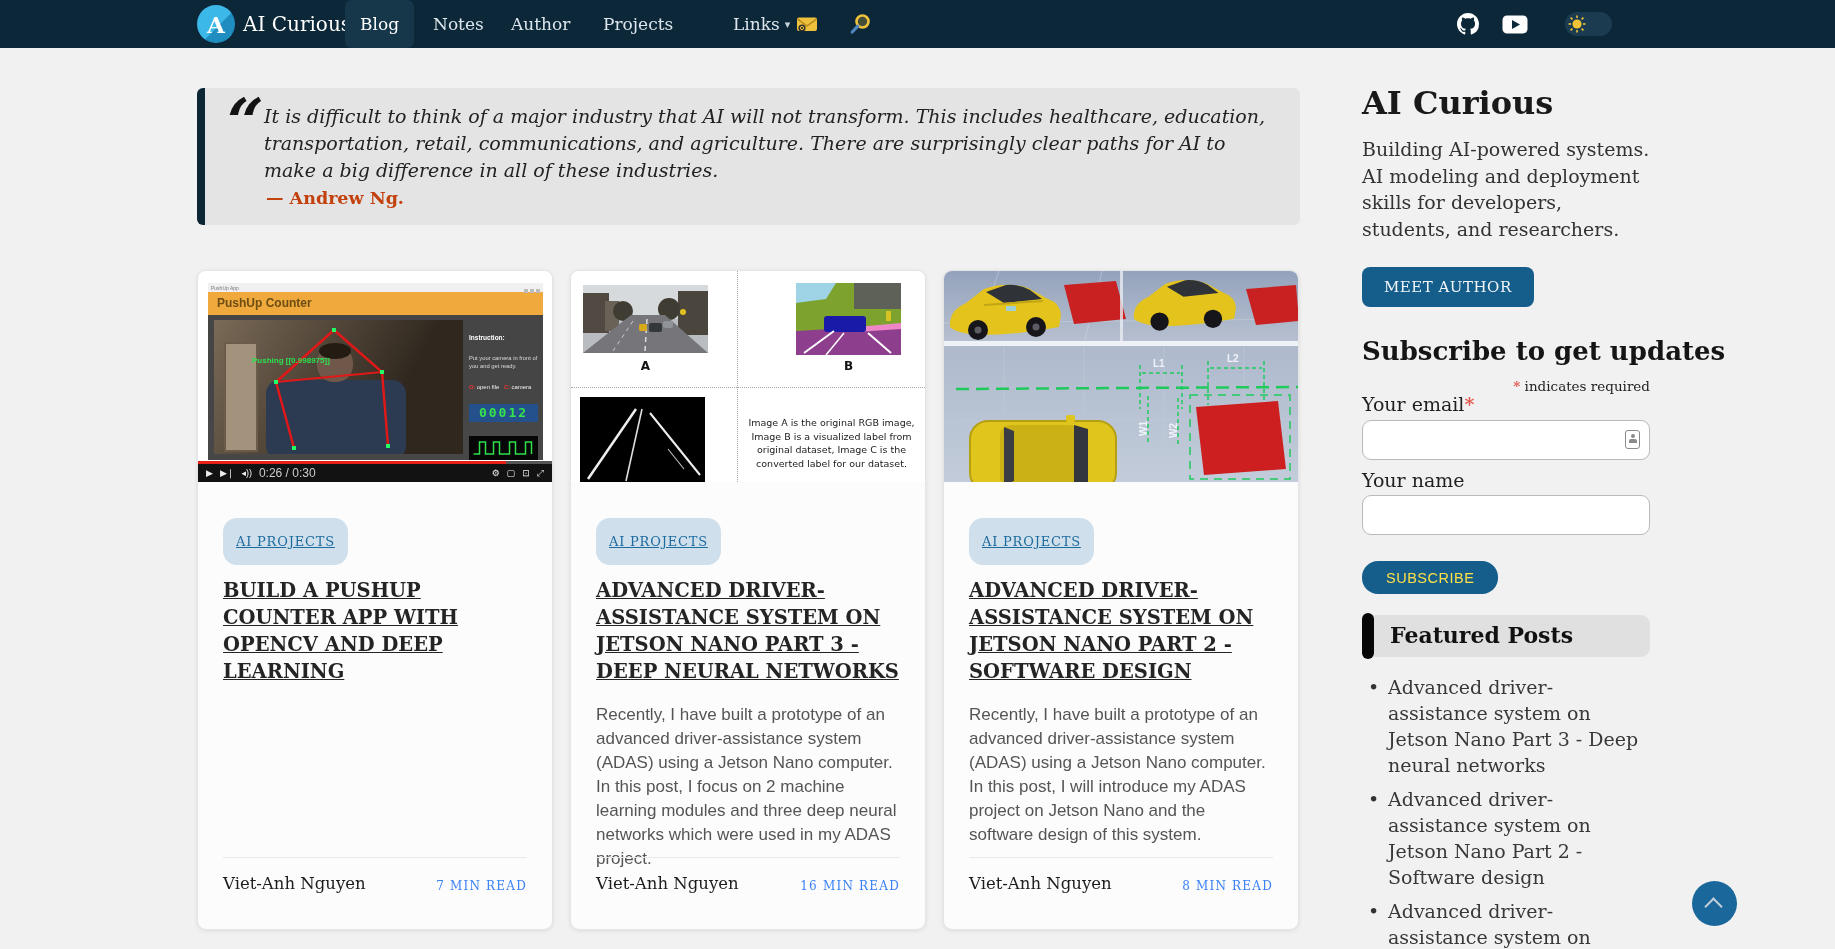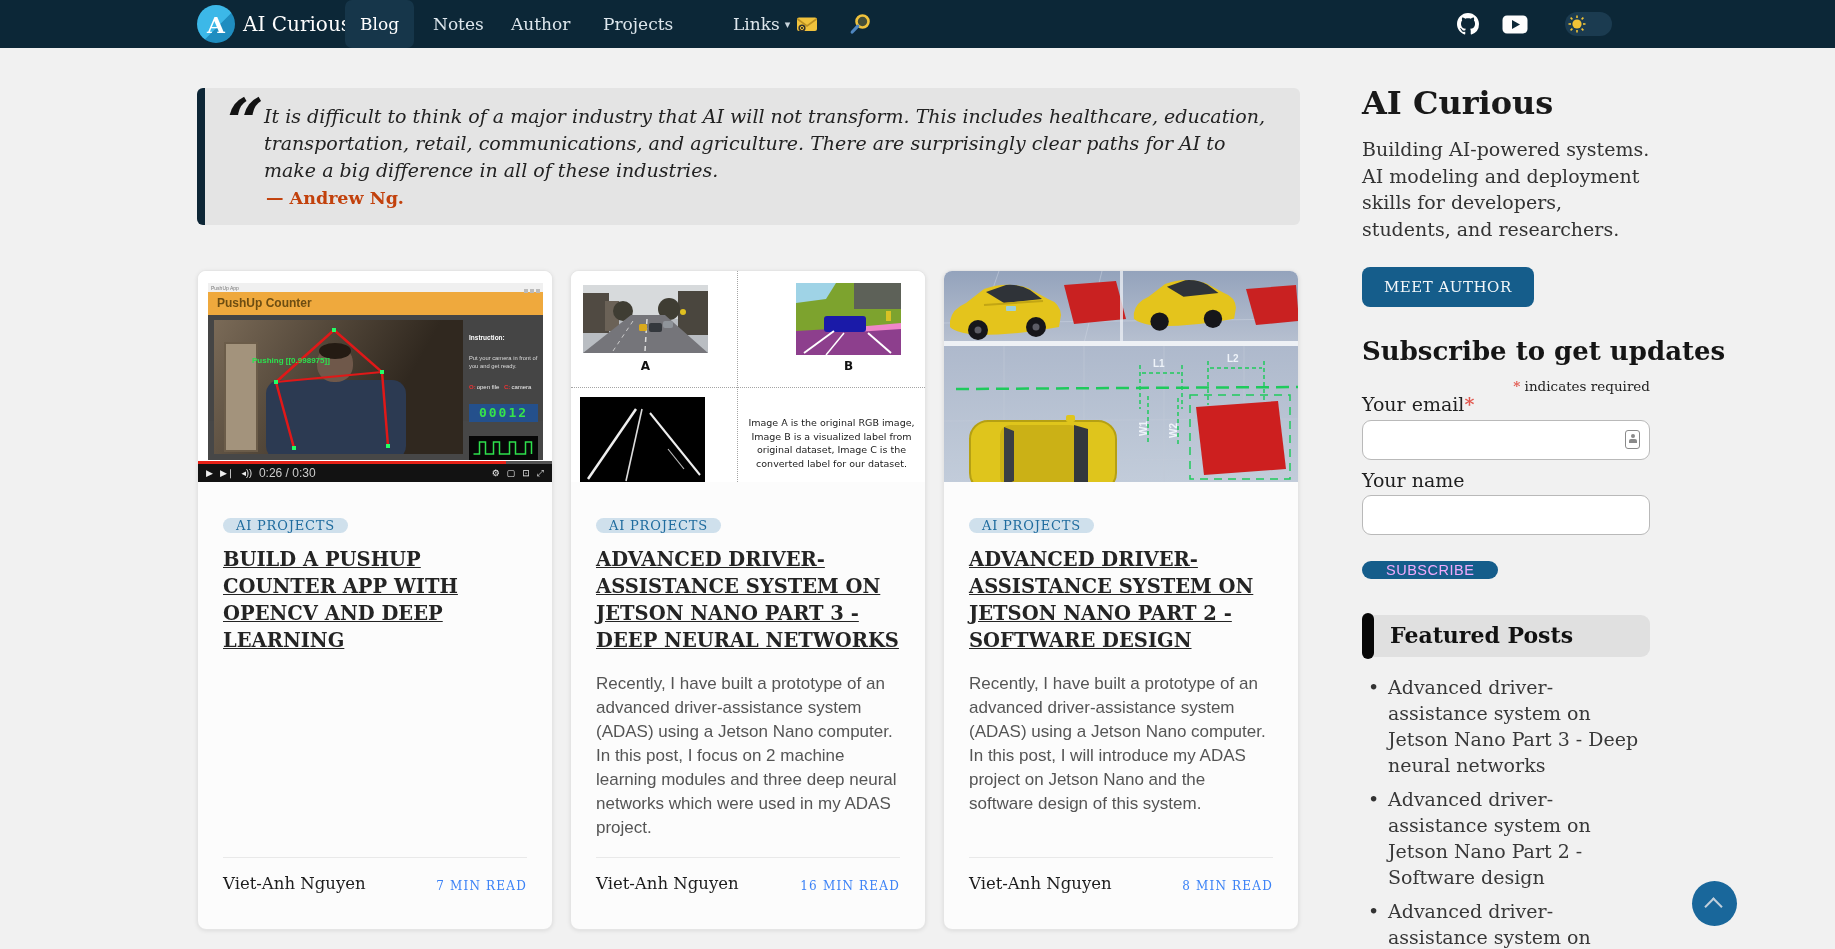--- a/index.html
+++ b/index.html
@@ -25,22 +25,22 @@
   .quote { position:absolute; left:197px; top:88px; width:1103px; height:137px; background:#e4e4e4;
            border-left:8px solid #0d2636; border-radius:6px; }
   .qmark { position:absolute; left:22px; top:-4px; font:bold italic 64px "DejaVu Serif", serif; color:#131313; }
   .qtext { position:absolute; left:59px; top:15px; width:1016px; font:italic 19px/27px "DejaVu Serif", serif; color:#222; }
   .qattr { position:absolute; left:61px; top:100px; font:bold 17.5px "DejaVu Serif", serif; color:#c2410c; }
 
   
   .card { position:absolute; top:270px; width:356px; height:660px; background:#fcfcfc; border:1px solid #e5e5e5;
           border-radius:9px; box-shadow:0 1px 4px rgba(0,0,0,.09); cursor:pointer; }
   .cmedia { position:relative; height:211px; border-radius:8px 8px 0 0; overflow:hidden; background:#fff; }
-  .badge { display:inline-block; margin:36px 0 0 25px; padding:0 13px; background:#cfe0ec; color:#1e6b9e;
-           border-radius:14px; font:13px "DejaVu Serif", serif; letter-spacing:.8px; cursor:pointer; }
+  .badge { display:inline-block; margin:36px 0 0 25px; padding:16px 13px; background:#cfe0ec; color:#1e6b9e;
+           border-radius:14px; font:13px "DejaVu Serif", serif; letter-spacing:.8px; cursor:pointer;text-decoration:underline; }
   .ctitle { margin:12px 25px 0; font:bold 19.5px/27px "DejaVu Serif", serif; color:#242424; cursor:pointer;text-decoration:underline; }
   .cexcerpt { margin:18px 25px 0; font:17px/24px "Liberation Sans", sans-serif; color:#555; }
   .cfooter { position:absolute; left:25px; right:25px; bottom:0; height:72px; border-top:1px solid #e9e9e9;
              display:flex; justify-content:space-between; align-items:flex-start; padding-top:16px; }
   .cauthor { font:16.5px "DejaVu Serif", serif; color:#1d1d1d; }
   .cread { font:12px "DejaVu Serif", serif; letter-spacing:1.2px; color:#3b82f6; padding-top:5px; }
 
   
   .m1w { position:absolute; left:10px; top:12px; width:335px; height:177px; background:#474747; }
   .m1tb { height:9px; background:#f0f0f0; display:flex; align-items:center; justify-content:space-between; padding:0 3px; }
@@ -91,22 +91,22 @@
              border-radius:8px; color:#f2f6f9; font:15px "DejaVu Serif", serif; letter-spacing:.5px; cursor:pointer; }
   .sb-subh { position:absolute; left:1362px; top:336px; font:bold 26px "DejaVu Serif", serif; color:#151515; }
   .sb-req { position:absolute; left:1362px; top:378px; width:288px; text-align:right; font:13.5px "DejaVu Serif", serif; color:#222; }
   .star { color:#e25950; font-weight:bold; }
   .sb-label { position:absolute; left:1362px; font:19px "DejaVu Serif", serif; color:#1f1f1f; }
   .sb-input { position:absolute; left:1362px; width:288px; height:40px; border:1px solid #b9b9b9; border-radius:9px;
               background:#fff; padding:0 30px 0 10px; font:16px "Liberation Sans", sans-serif; }
   .autofill { position:absolute; left:1625px; width:15px; height:19px; border:1.5px solid #8a8a8a; border-radius:3px; }
   .autofill:before { content:""; position:absolute; left:4.5px; top:3px; width:4px; height:4px; border-radius:50%; background:#8a8a8a; }
   .autofill:after { content:""; position:absolute; left:2.5px; top:8px; width:8px; height:4px; border-radius:2px 2px 0 0; background:#8a8a8a; }
-  .sb-sub { position:absolute; left:1362px; top:561px; height:18px; padding:0 24px; background:#155d8b; border:none;
-            border-radius:16px; color:#f0abfc; font:14.5px "Liberation Sans", sans-serif; letter-spacing:.5px; cursor:pointer; }
+  .sb-sub { position:absolute; left:1362px; top:561px; height:33px; padding:0 24px; background:#155d8b; border:none;
+            border-radius:16px; color:#fde047; font:14.5px "Liberation Sans", sans-serif; letter-spacing:.5px; cursor:pointer; }
   .sb-feat { position:absolute; left:1362px; top:615px; width:288px; height:42px; background:#e0e0e0; border-radius:9px; }
   .sb-featbar { position:absolute; left:0; top:-2px; bottom:-2px; width:12px; background:#070707; border-radius:7px; }
   .sb-feath { position:absolute; left:28px; top:7px; font:bold 22px "DejaVu Serif", serif; color:#111; }
   .sb-list { position:absolute; left:1366px; top:674px; width:284px; list-style:none; }
   .sb-list li { position:relative; padding-left:22px; margin-bottom:8px; font:19px/26px "DejaVu Serif", serif; color:#383838; cursor:pointer; }
   .sb-list li:before { content:"•"; position:absolute; left:2px; color:#333; }
 
   
   .scrolltop { position:absolute; left:1692px; top:881px; width:45px; height:45px; border-radius:50%; background:#19679b; cursor:pointer; }
   .scrolltop i { position:absolute; left:15px; top:19px; width:13px; height:13px; border-top:2px solid #c2cfdb;

